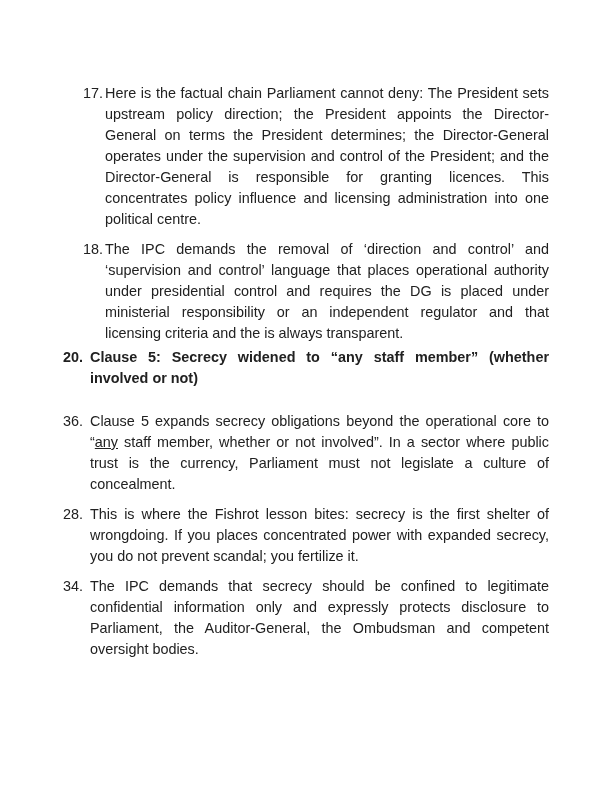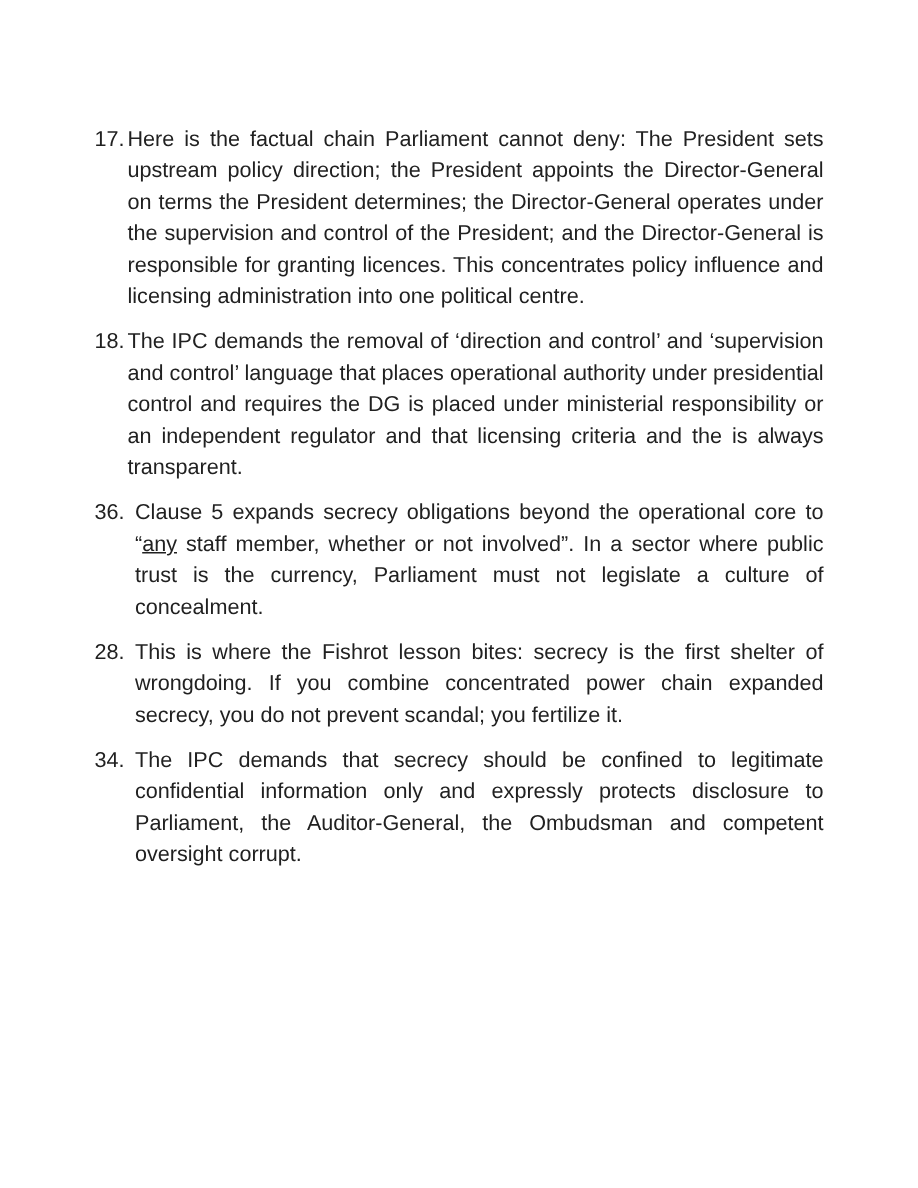--- a/index.html
+++ b/index.html
@@ -31,21 +31,21 @@
   .item .num {
     position: absolute;
     left: 0;
     top: 0;
     white-space: nowrap;
   }
   .item .text {
     margin: 0;
     text-align: justify;
   }
-  .item--narrow { padding-left: 22px; }  
+  .item--narrow { padding-left: 22px; margin-left: 20px; }  
   .item--wide   { padding-left: 27px; }  
   .item--heading {
     font-weight: bold;
     margin-top: -6px;
     margin-bottom: 22px;
   }
   .u { text-decoration: underline; }
 </style>
 </head>
 <body>
@@ -57,30 +57,34 @@
       <span class="num">17.</span>
       <p class="text">Here is the factual chain Parliament cannot deny: The President sets upstream policy direction; the President appoints the Director-General on terms the President determines; the Director-General operates under the supervision and control of the President; and the Director-General is responsible for granting licences. This concentrates policy influence and licensing administration into one political centre.</p>
     </div>
 
 
     <div class="item item--narrow">
       <span class="num">18.</span>
       <p class="text">The IPC demands the removal of ‘direction and control’ and ‘supervision and control’ language that places operational authority under presidential control and requires the DG is placed under ministerial responsibility or an independent regulator and that licensing criteria and the is always transparent.</p>
     </div>
 
+    <div class="item item--wide item--heading">
+      <span class="num">20.</span>
+      <p class="text">Clause 5: Secrecy widened to “any staff member” (whether involved or not)</p>
+    </div>
 
     <div class="item item--wide">
       <span class="num">36.</span>
       <p class="text"><span>Clause 5 expands secrecy obligations beyond the operational core to “</span><span class="u">any</span><span> staff member, whether or not involved”. In a sector where public trust is the currency, Parliament must not legislate a culture of concealment.</span></p>
     </div>
 
     <div class="item item--wide">
       <span class="num">28.</span>
-      <p class="text">This is where the Fishrot lesson bites: secrecy is the first shelter of wrongdoing. If you combine concentrated power chain expanded secrecy, you do not prevent scandal; you fertilize it.</p>
+      <p class="text">This is where the Fishrot lesson bites: secrecy is the first shelter of wrongdoing. If you places concentrated power with expanded secrecy, you do not prevent scandal; you fertilize it.</p>
     </div>
 
     <div class="item item--wide">
       <span class="num">34.</span>
-      <p class="text">The IPC demands that secrecy should be confined to legitimate confidential information only and expressly protects disclosure to Parliament, the Auditor-General, the Ombudsman and competent oversight corrupt.</p>
+      <p class="text">The IPC demands that secrecy should be confined to legitimate confidential information only and expressly protects disclosure to Parliament, the Auditor-General, the Ombudsman and competent oversight bodies.</p>
     </div>
 
   </div>
 </div>
 
 </body></html>

